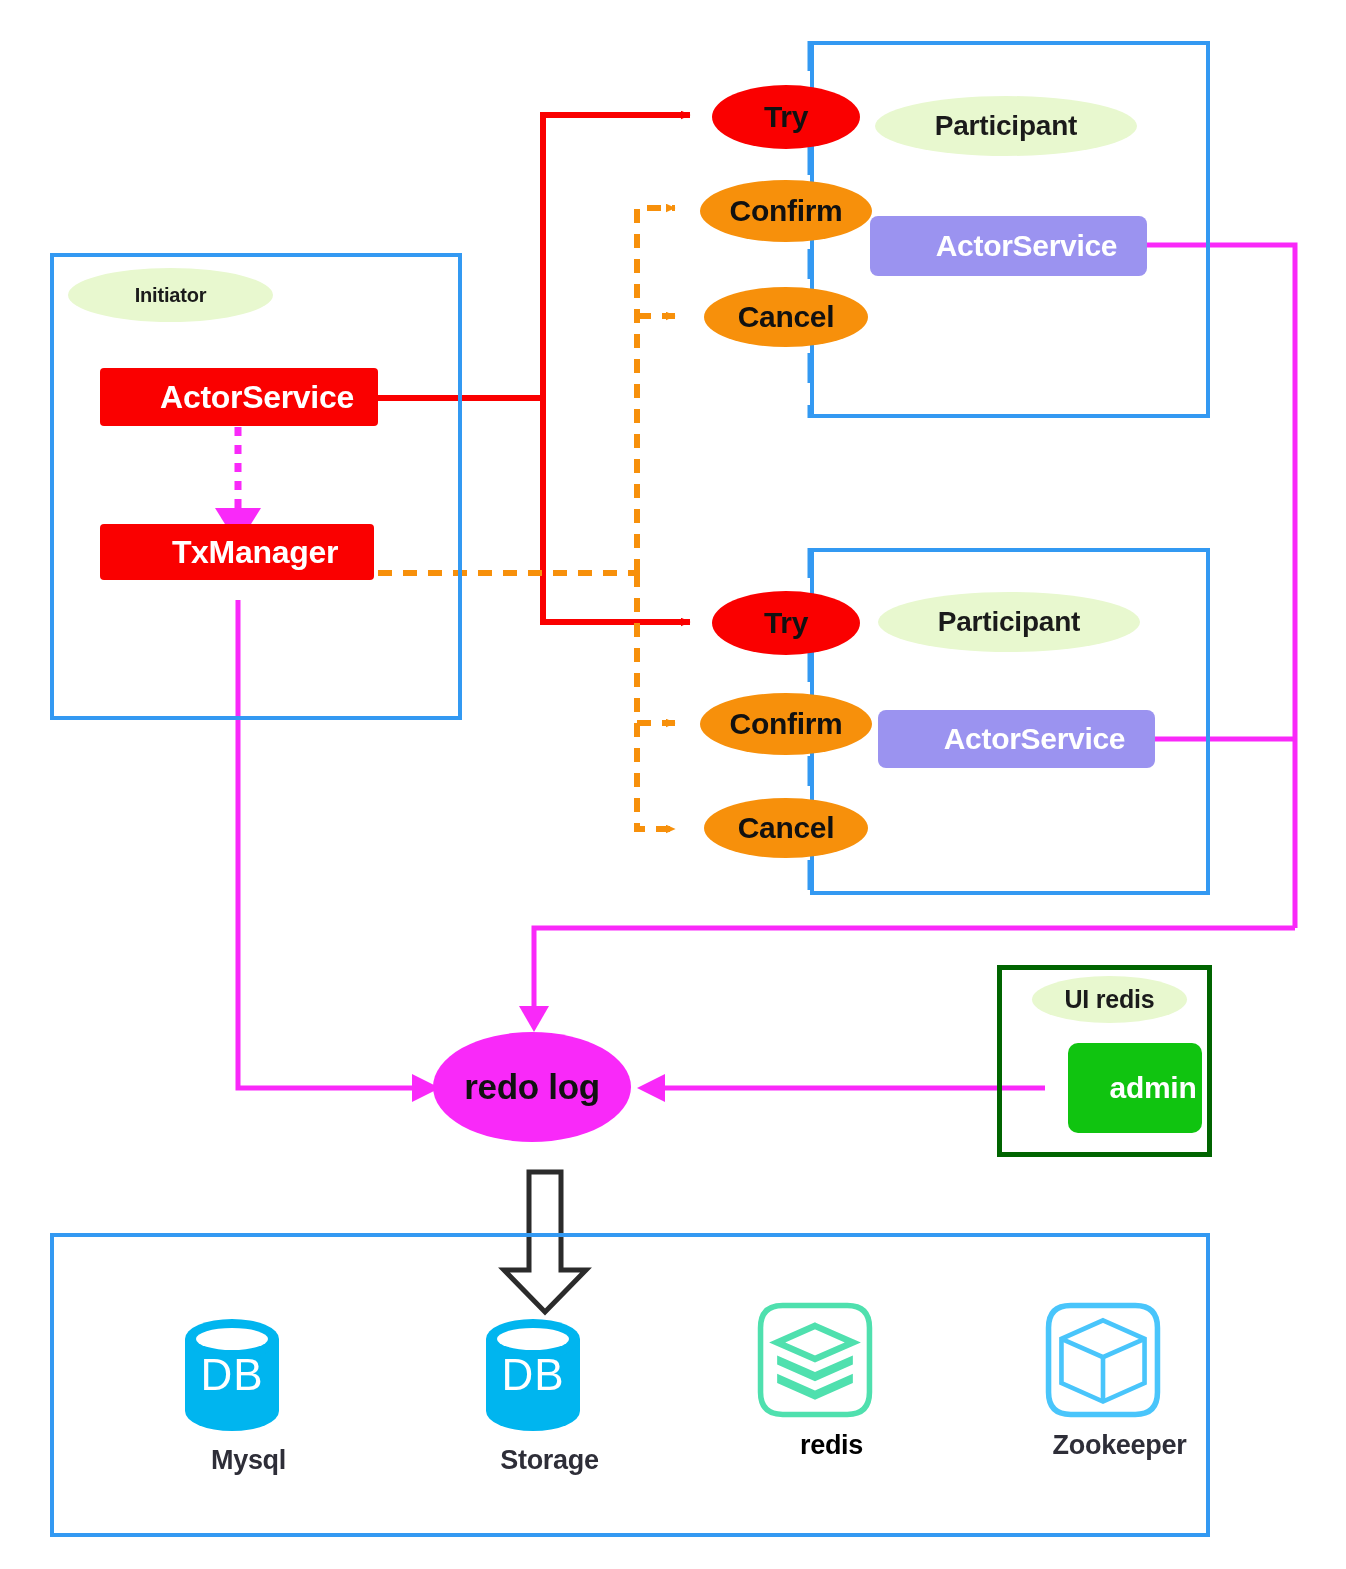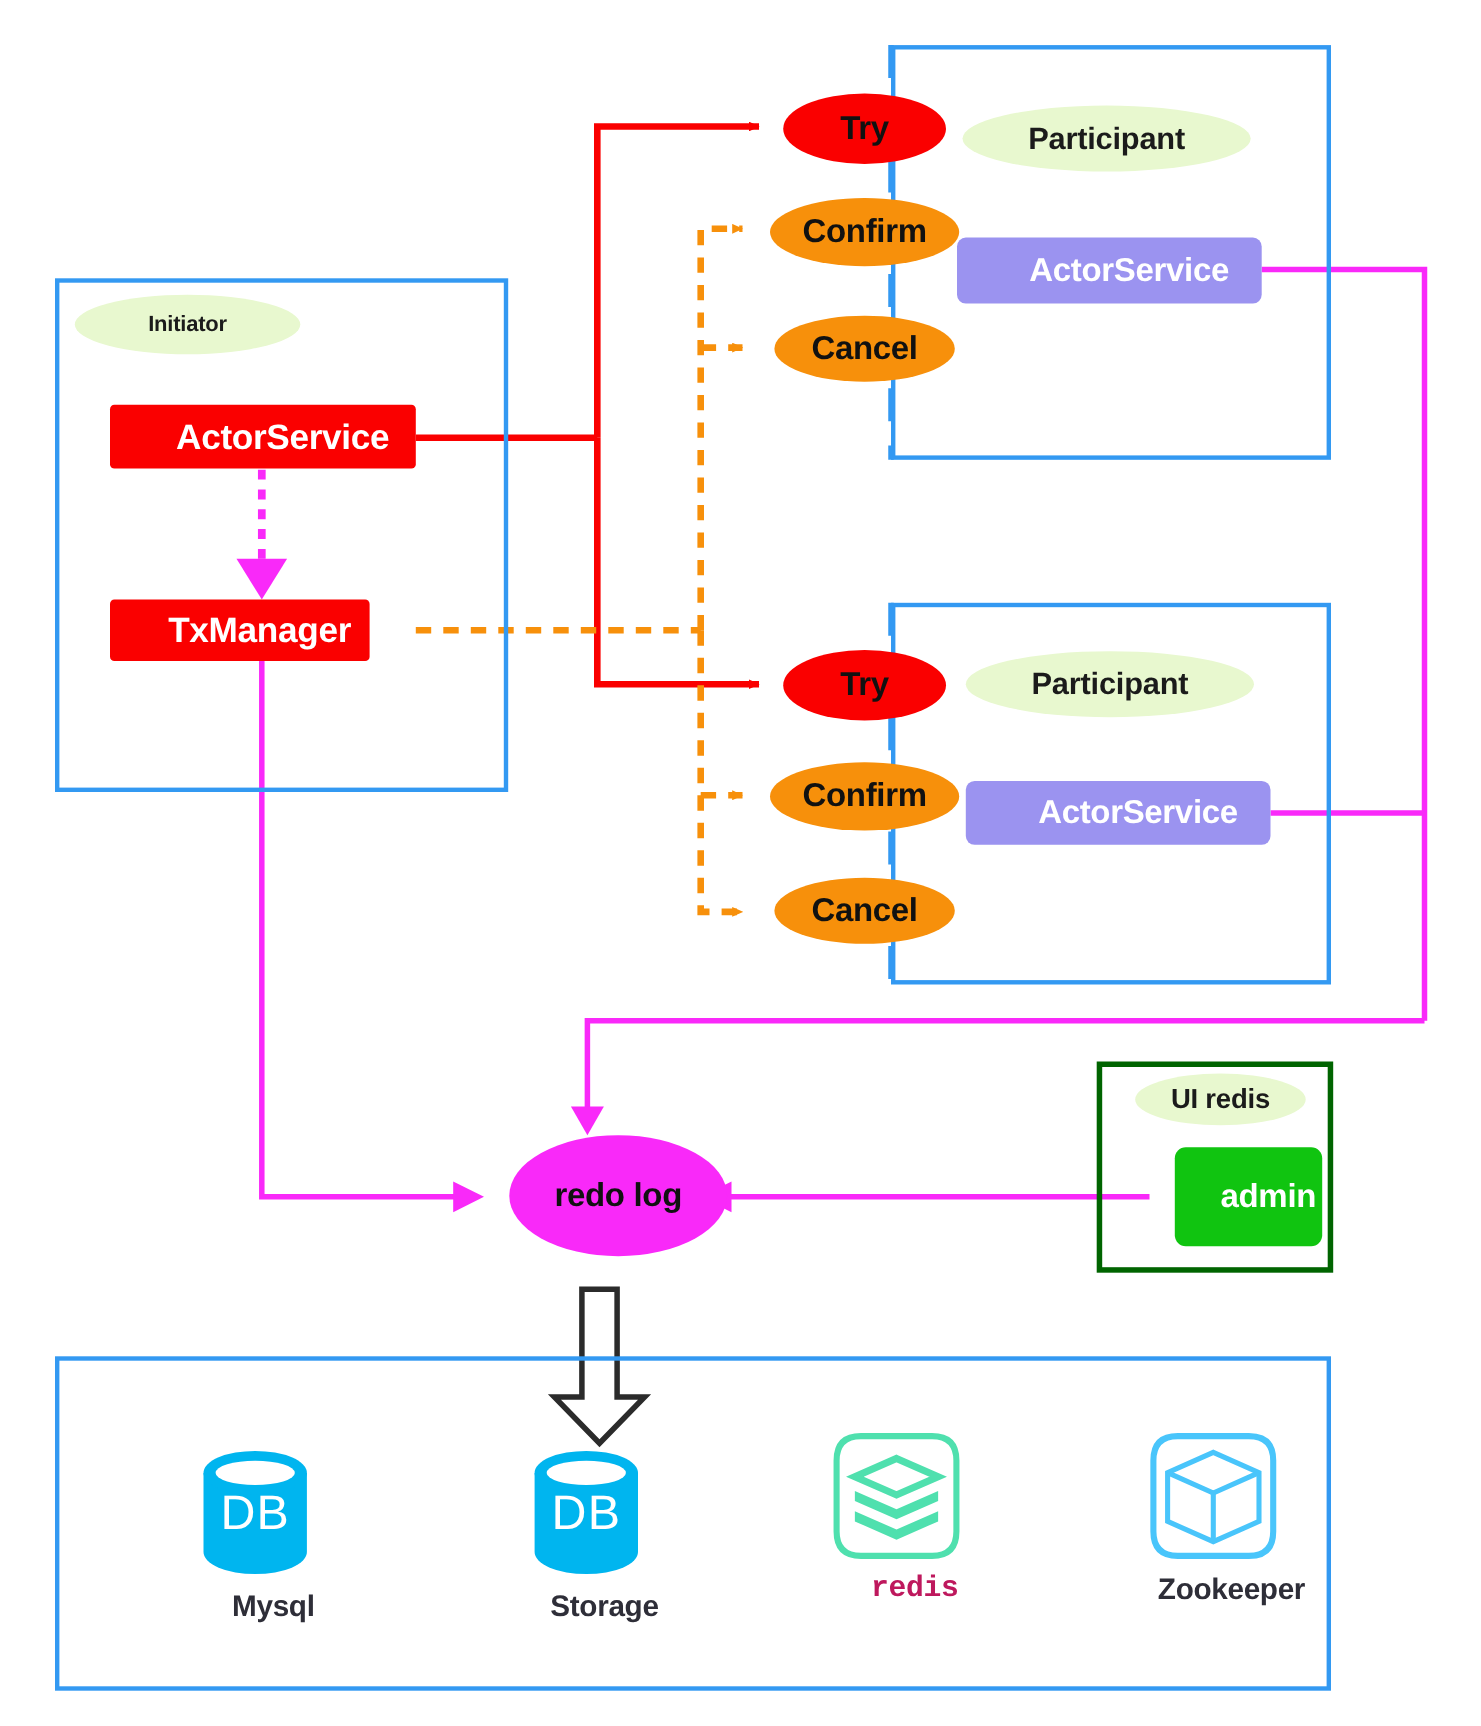--- a/index.html
+++ b/index.html
@@ -84,21 +84,21 @@
     align-items: center;
   }
   .storage-label {
     margin-top: 10px;
     font-weight: bold;
     font-size: 27px;
     color: #2e2e38;
     letter-spacing: -0.3px;
     margin-left: 33px;
   }
-  .storage-label.redis-label { color: #be185d; font-family: Liberation Mono, monospace; }
+  .storage-label.redis-label { color: #000000; }
   .storage-icon { width: 130px; height: 120px; display: block; }
 </style>
 </head>
 <body>
 
 <div id="canvas">
 
   <svg id="wires" viewBox="0 0 1346 1569">
     <defs>
       <marker id="arrowRed" markerWidth="10" markerHeight="9" refX="9.4" refY="4.5" orient="auto" markerUnits="userSpaceOnUse">
@@ -166,21 +166,21 @@
       <path d="M529,1172 L561,1172 L561,1270 L586,1270 L545,1312 L504,1270 L529,1270 z" fill="#ffffff" stroke="#2b2b2b" stroke-width="5" stroke-linejoin="miter"></path>
     </g>
   </svg>
 
   <div class="group-box group-blue" style="left:50px; top:253px; width:412px; height:467px;"></div>
 
   <div class="tag-ellipse" style="left:68px; top:268px; width:205px; height:54px; font-size:20px;">Initiator</div>
 
   <div class="node-rect rect-red" style="left:100px; top:368px; width:278px; height:58px; font-size:32px;">ActorService</div>
 
-  <div class="node-rect rect-red" style="left:100px; top:545px; width:236px; height:56px; font-size:32px;">TxManager</div>
+  <div class="node-rect rect-red" style="left:100px; top:524px; width:274px; height:56px; font-size:32px;">TxManager</div>
 
   <div class="group-box group-blue" style="left:810px; top:41px; width:400px; height:377px;"></div>
 
   <div class="tag-ellipse" style="left:875px; top:96px; width:262px; height:60px; font-size:28px;">Participant</div>
 
   <div class="node-ellipse ell-red" style="left:712px; top:85px; width:148px; height:64px; font-size:30px;">Try</div>
 
   <div class="node-ellipse ell-orange" style="left:700px; top:180px; width:172px; height:62px; font-size:30px;">Confirm</div>
 
   <div class="node-ellipse ell-orange" style="left:704px; top:287px; width:164px; height:60px; font-size:30px;">Cancel</div>
@@ -192,21 +192,21 @@
   <div class="tag-ellipse" style="left:878px; top:592px; width:262px; height:60px; font-size:28px;">Participant</div>
 
   <div class="node-ellipse ell-red" style="left:712px; top:591px; width:148px; height:64px; font-size:30px;">Try</div>
 
   <div class="node-ellipse ell-orange" style="left:700px; top:693px; width:172px; height:62px; font-size:30px;">Confirm</div>
 
   <div class="node-ellipse ell-orange" style="left:704px; top:798px; width:164px; height:60px; font-size:30px;">Cancel</div>
 
   <div class="node-rect rect-purple" style="left:878px; top:710px; width:277px; height:58px; font-size:30px;">ActorService</div>
 
-  <div class="node-ellipse ell-magenta" style="left:463px; top:1032px; width:198px; height:110px; font-size:30px;">redo log</div>
+  <div class="node-ellipse ell-magenta" style="left:433px; top:1032px; width:198px; height:110px; font-size:35px;">redo log</div>
 
   <div class="group-box group-green" style="left:997px; top:965px; width:215px; height:192px;"></div>
 
   <div class="tag-ellipse" style="left:1032px; top:976px; width:155px; height:47px; font-size:25px;">UI redis</div>
 
   <div class="node-rect rect-green" style="left:1068px; top:1043px; width:134px; height:90px; font-size:30px;">admin</div>
 
   <div class="group-box group-blue" style="left:50px; top:1233px; width:1160px; height:304px;"></div>
 
 

